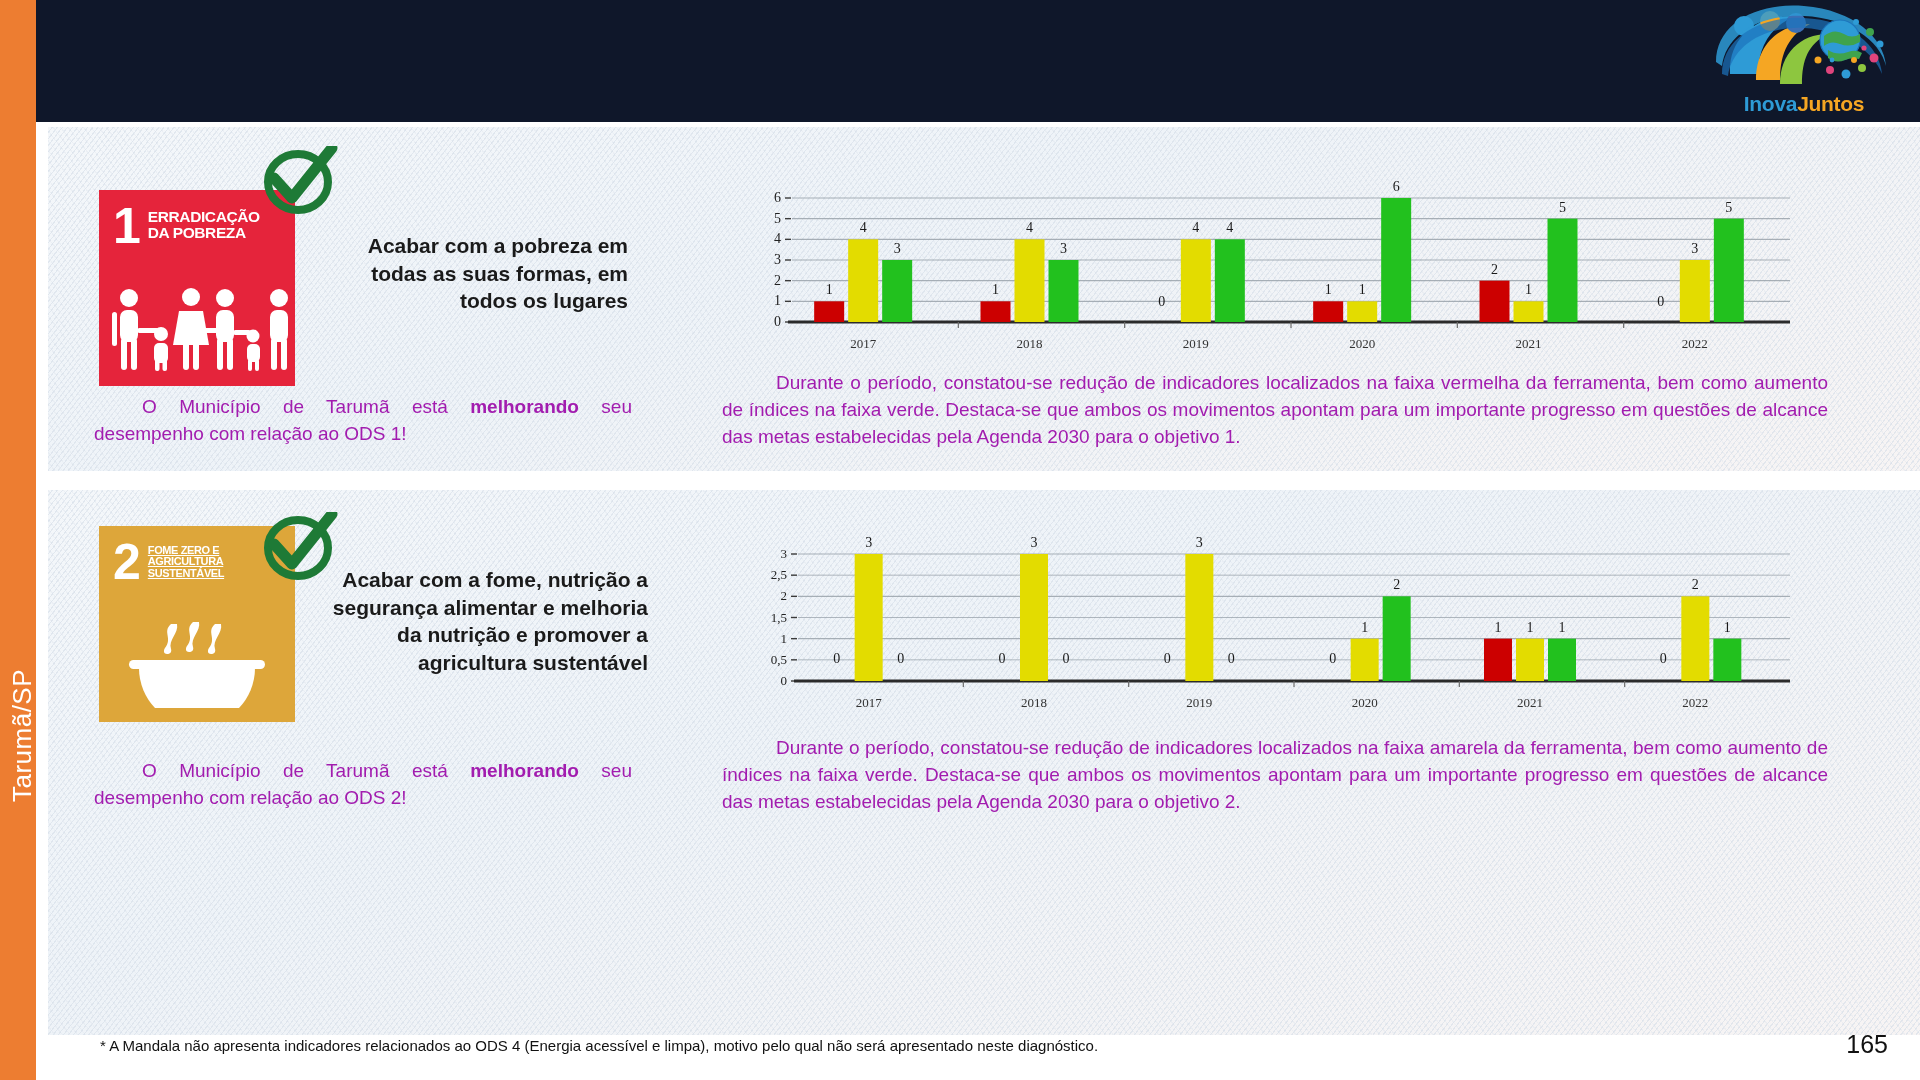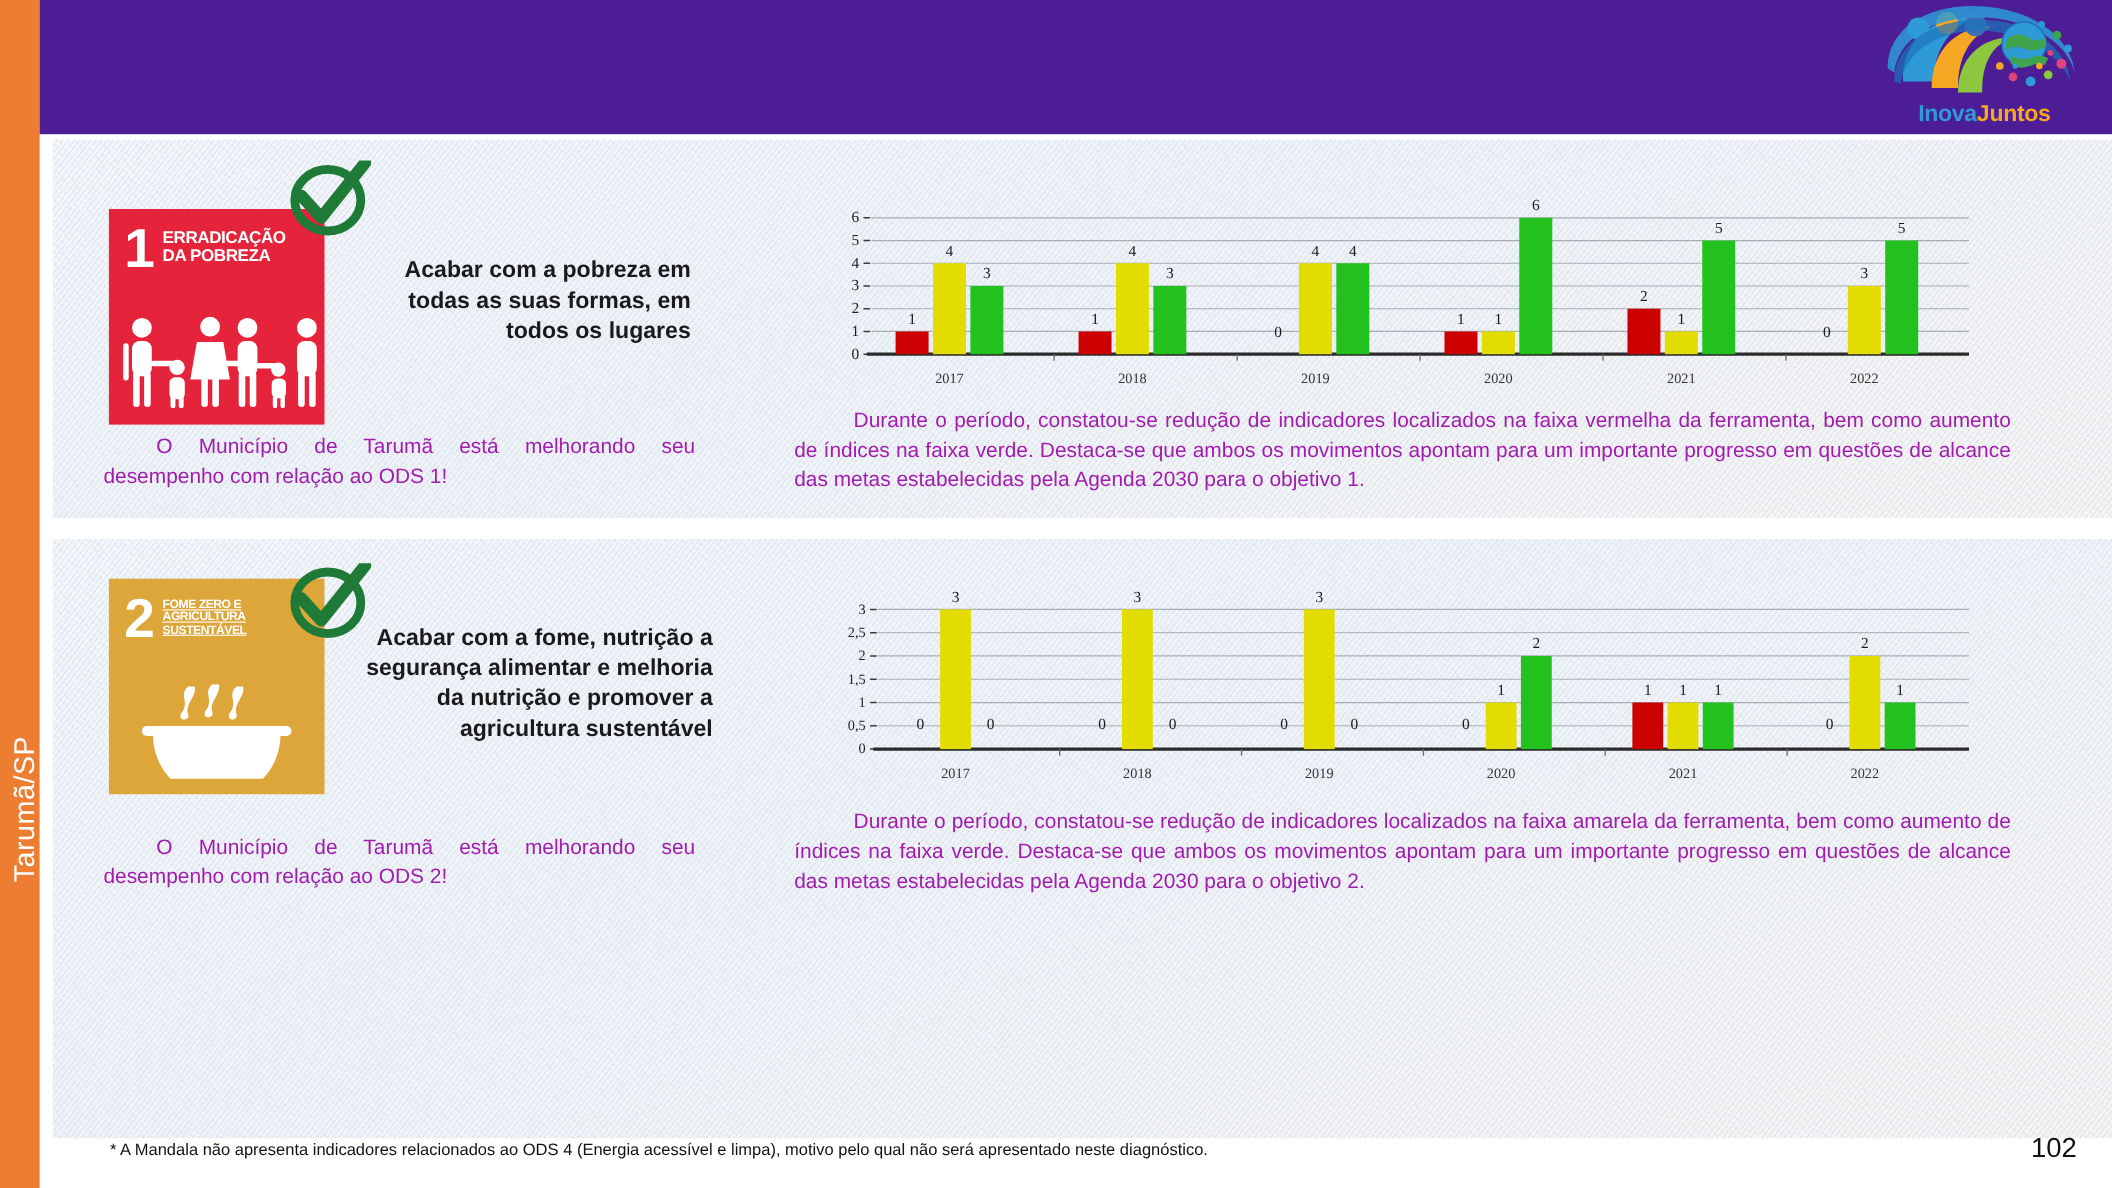--- a/index.html
+++ b/index.html
@@ -19,21 +19,21 @@
     position:absolute; left:-78px; top:720px;
     width:200px; text-align:center;
     color:#ffffff; font-size:26px; font-weight:400;
     transform:rotate(-90deg); transform-origin:center;
     letter-spacing:.5px; white-space:nowrap;
   }
 
   
   .header {
     position:absolute; left:36px; top:0; right:0; height:122px;
-    background:#4c1d95;
+    background:#0f172a;
   }
   .logo {
     position:absolute; right:16px; top:4px; width:200px; height:114px;
   }
   .logo-wordmark {
     position:absolute; left:0; bottom:2px; width:200px;
     text-align:center; font-size:21px; font-weight:bold;
     letter-spacing:-.3px;
   }
   .logo-wordmark .w1 { color:#2E9BD6; }
@@ -88,21 +88,21 @@
     color:#1a1a1a; text-align:right; line-height:1.32;
   }
   #headline-1 { left:338px; top:232px; width:290px; }
   #headline-2 { left:318px; top:566px; width:330px; }
 
   
   .para {
     position:absolute; font-size:19px; color:#a21caf;
     text-align:justify; line-height:1.42;
   }
-  .para b { font-weight:normal; }
+  .para b { font-weight:bold; }
   #para-left-1  { left:94px;  top:394px;  width:538px; text-indent:48px; }
   #para-left-2  { left:94px;  top:758px;  width:538px; text-indent:48px; }
   #para-right-1 { left:722px; top:370px;  width:1106px; text-indent:54px; }
   #para-right-2 { left:722px; top:735px;  width:1106px; text-indent:54px; }
 
   
   .chart { position:absolute; }
   #chart-1 { left:736px; top:172px; width:1100px; height:190px; }
   #chart-2 { left:736px; top:528px; width:1100px; height:195px; }
 
@@ -385,13 +385,13 @@
       <text x="959.3333333333334" y="61.33333333333334" text-anchor="middle" font-size="14" fill="#1a1a1a" font-family="&quot;Liberation Serif&quot;, serif">2</text>
       <rect x="977.3333333333334" y="110.66666666666667" width="28" height="42.33333333333333" fill="#22C11E"></rect>
       <text x="991.3333333333334" y="103.66666666666667" text-anchor="middle" font-size="14" fill="#1a1a1a" font-family="&quot;Liberation Serif&quot;, serif">1</text>
       <line x1="888.6666666666667" y1="153" x2="888.6666666666667" y2="159" stroke="#6b6b6b" stroke-width="1.2"></line>
       <text x="959.3333333333334" y="179" text-anchor="middle" font-size="13" fill="#333" font-family="&quot;Liberation Serif&quot;, serif">2022</text>
     </svg>
 </div>
 
 <div class="footer-band"></div>
 <div class="footer-note">* A Mandala não apresenta indicadores relacionados ao ODS 4 (Energia acessível e limpa), motivo pelo qual não será apresentado neste diagnóstico.</div>
-<div class="page-num">102</div>
+<div class="page-num">165</div>
 
 </body></html>

